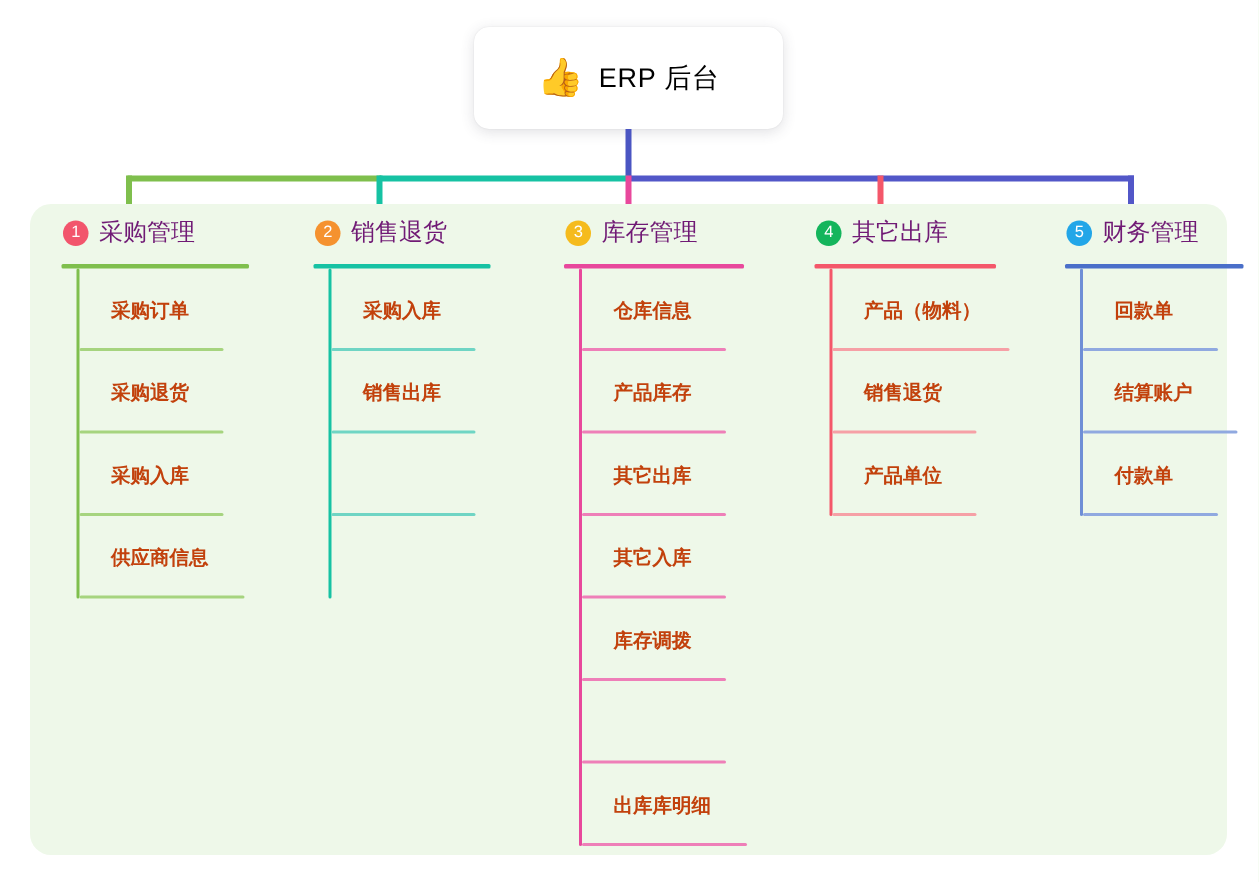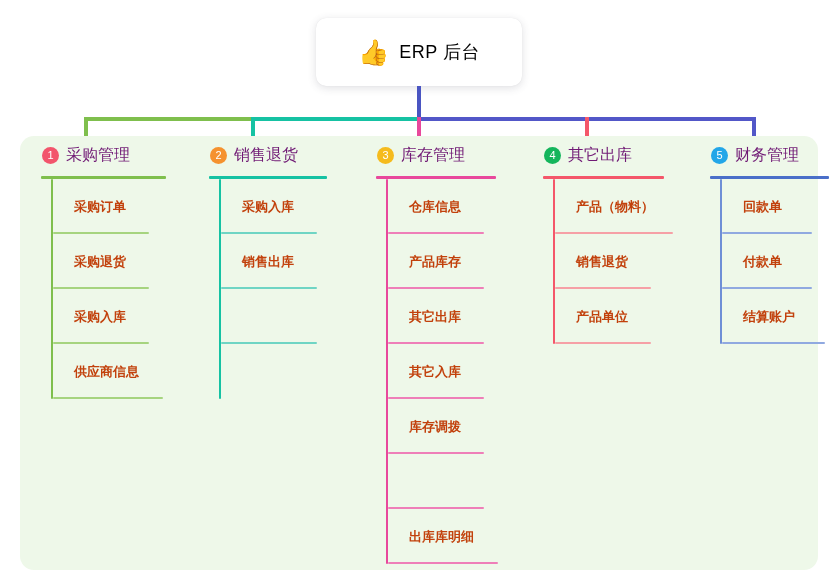--- a/index.html
+++ b/index.html
@@ -297,24 +297,24 @@
         <span class="col-title">财务管理</span>
       </div>
       <div class="col-rule" style="width:119px;background:#4a6fc9;"></div>
       <div class="items">
         <div class="spine" style="height:165px;background:#6f8fd6;"></div>
         <div class="item">
           <span class="item-label">回款单</span>
           <div class="item-rule" style="width:90px;background:#90a9e0;"></div>
         </div>
         <div class="item">
+          <span class="item-label">结算账户</span>
+          <div class="item-rule" style="width:103px;background:#90a9e0;"></div>
+        </div>
+        <div class="item">
           <span class="item-label">付款单</span>
           <div class="item-rule" style="width:90px;background:#90a9e0;"></div>
         </div>
-        <div class="item">
-          <span class="item-label">结算账户</span>
-          <div class="item-rule" style="width:103px;background:#90a9e0;"></div>
-        </div>
       </div>
     </div>
 
   </div>
 </div>
 
 </body></html>

